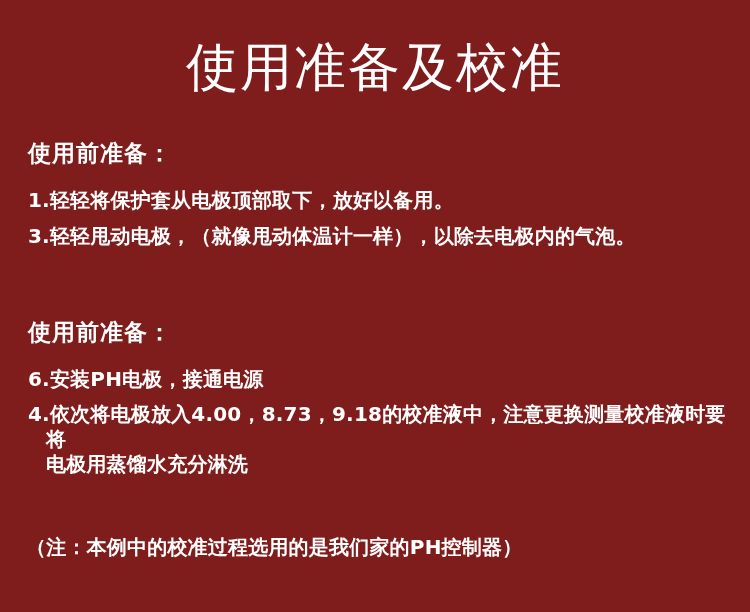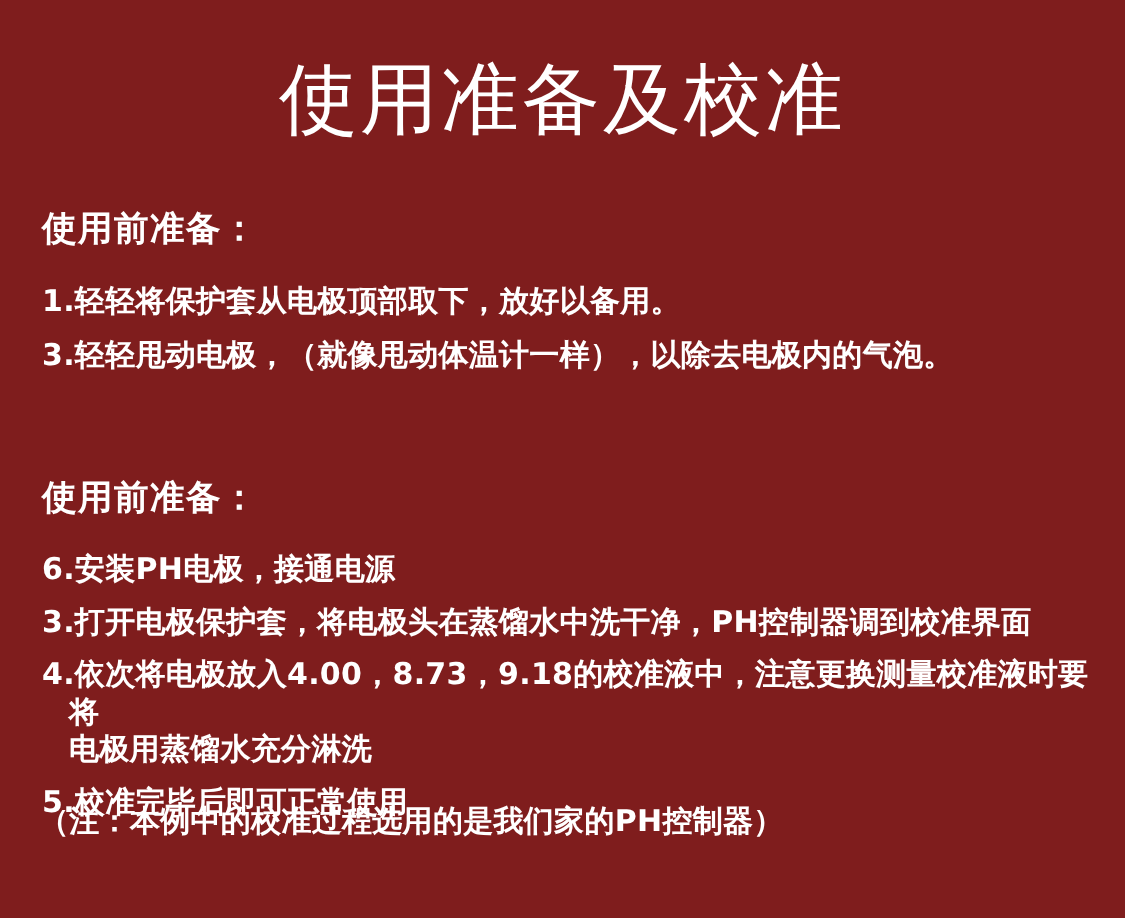--- a/index.html
+++ b/index.html
@@ -91,22 +91,20 @@
     <ul class="list">
       <li class="list-item">1.轻轻将保护套从电极顶部取下，放好以备用。</li>
       <li class="list-item">3.轻轻甩动电极，（就像甩动体温计一样），以除去电极内的气泡。</li>
     </ul>
   </div>
 
   <div class="section section-b">
     <div class="section-heading">使用前准备：</div>
     <ul class="list">
       <li class="list-item">6.安装PH电极，接通电源</li>
-      <li class="list-item">3.打开电极保护套，将电极头在蒸馏水中洗干净，PH控制器调到校准界面</li>
       <li class="list-item">4.依次将电极放入4.00，8.73，9.18的校准液中，注意更换测量校准液时要将
 电极用蒸馏水充分淋洗</li>
-      <li class="list-item">5.校准完毕后即可正常使用</li>
     </ul>
   </div>
 
   <div class="note">（注：本例中的校准过程选用的是我们家的PH控制器）</div>
 
 </div>
 
 </body></html>

